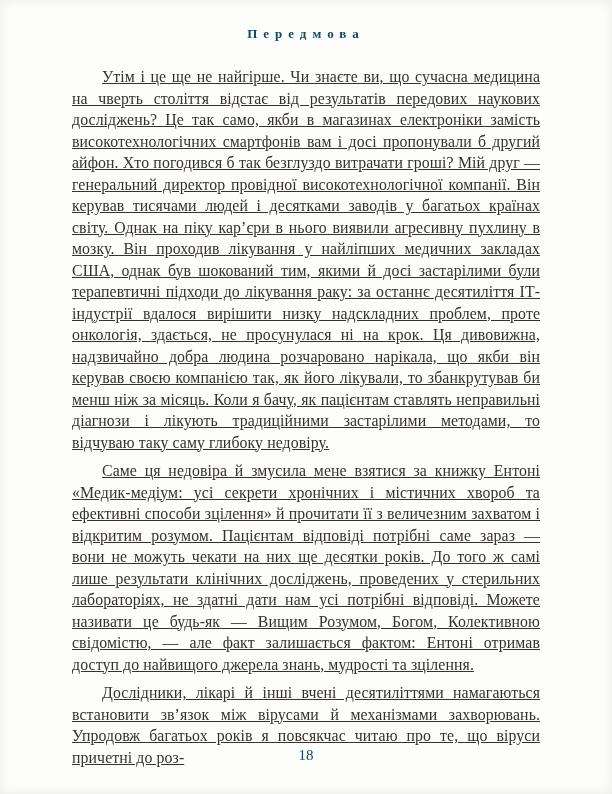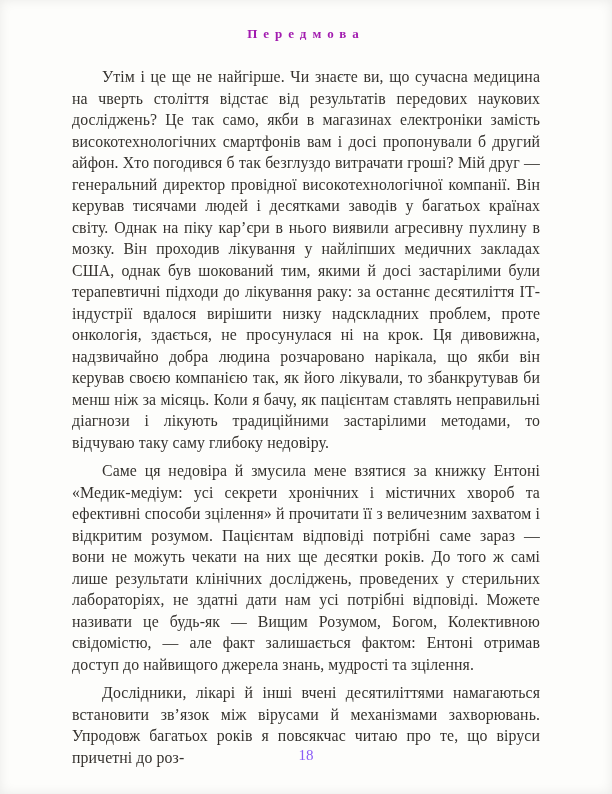--- a/index.html
+++ b/index.html
@@ -20,21 +20,21 @@
     box-sizing: border-box;
   }
   .running-head {
     position: absolute;
     top: 26px;
     left: 0;
     right: 0;
     text-align: center;
     font-size: 13px;
     letter-spacing: 6px;
-    color: #a21caf;
+    color: #0c4a6e;
     font-weight: bold;
   }
   .text-block {
     position: absolute;
     top: 66px;
     left: 72px;
     width: 468px;
     font-size: 15.8px;
     line-height: 21.5px;
     text-align: justify;
@@ -42,29 +42,30 @@
   }
   .para {
     margin: 0;
     padding: 0;
   }
   .para + .para {
     margin-top: 7px;
   }
   .para.indent {
     text-indent: 30px;
+    text-decoration: underline;
   }
   .folio {
     position: absolute;
     bottom: 30px;
     left: 0;
     right: 0;
     text-align: center;
     font-size: 15px;
-    color: #8b5cf6;
+    color: #0c4a6e;
   }
 </style>
 </head>
 <body>
 
 <div class="page">
   <div class="running-head">Передмова</div>
 
   <div class="text-block">
     <p class="para indent">Утім і це ще не найгірше. Чи знаєте ви, що сучасна медицина на чверть століття відстає від результатів передових наукових досліджень? Це так само, якби в магазинах електроніки замість високотехнологічних смартфонів вам і досі пропонували б другий айфон. Хто погодився б так безглуздо витрачати гроші? Мій друг — генеральний директор провідної високотехнологічної компанії. Він керував тисячами людей і десятками заводів у багатьох країнах світу. Однак на піку кар’єри в нього виявили агресивну пухлину в мозку. Він проходив лікування у найліпших медичних закладах США, однак був шокований тим, якими й досі застарілими були терапевтичні підходи до лікування раку: за останнє десятиліття ІТ-індустрії вдалося вирішити низку надскладних проблем, проте онкологія, здається, не просунулася ні на крок. Ця дивовижна, надзвичайно добра людина розчаровано нарікала, що якби він керував своєю компанією так, як його лікували, то збанкрутував би менш ніж за місяць. Коли я бачу, як пацієнтам ставлять неправильні діагнози і лікують традиційними застарілими методами, то відчуваю таку саму глибоку недовіру.</p>

